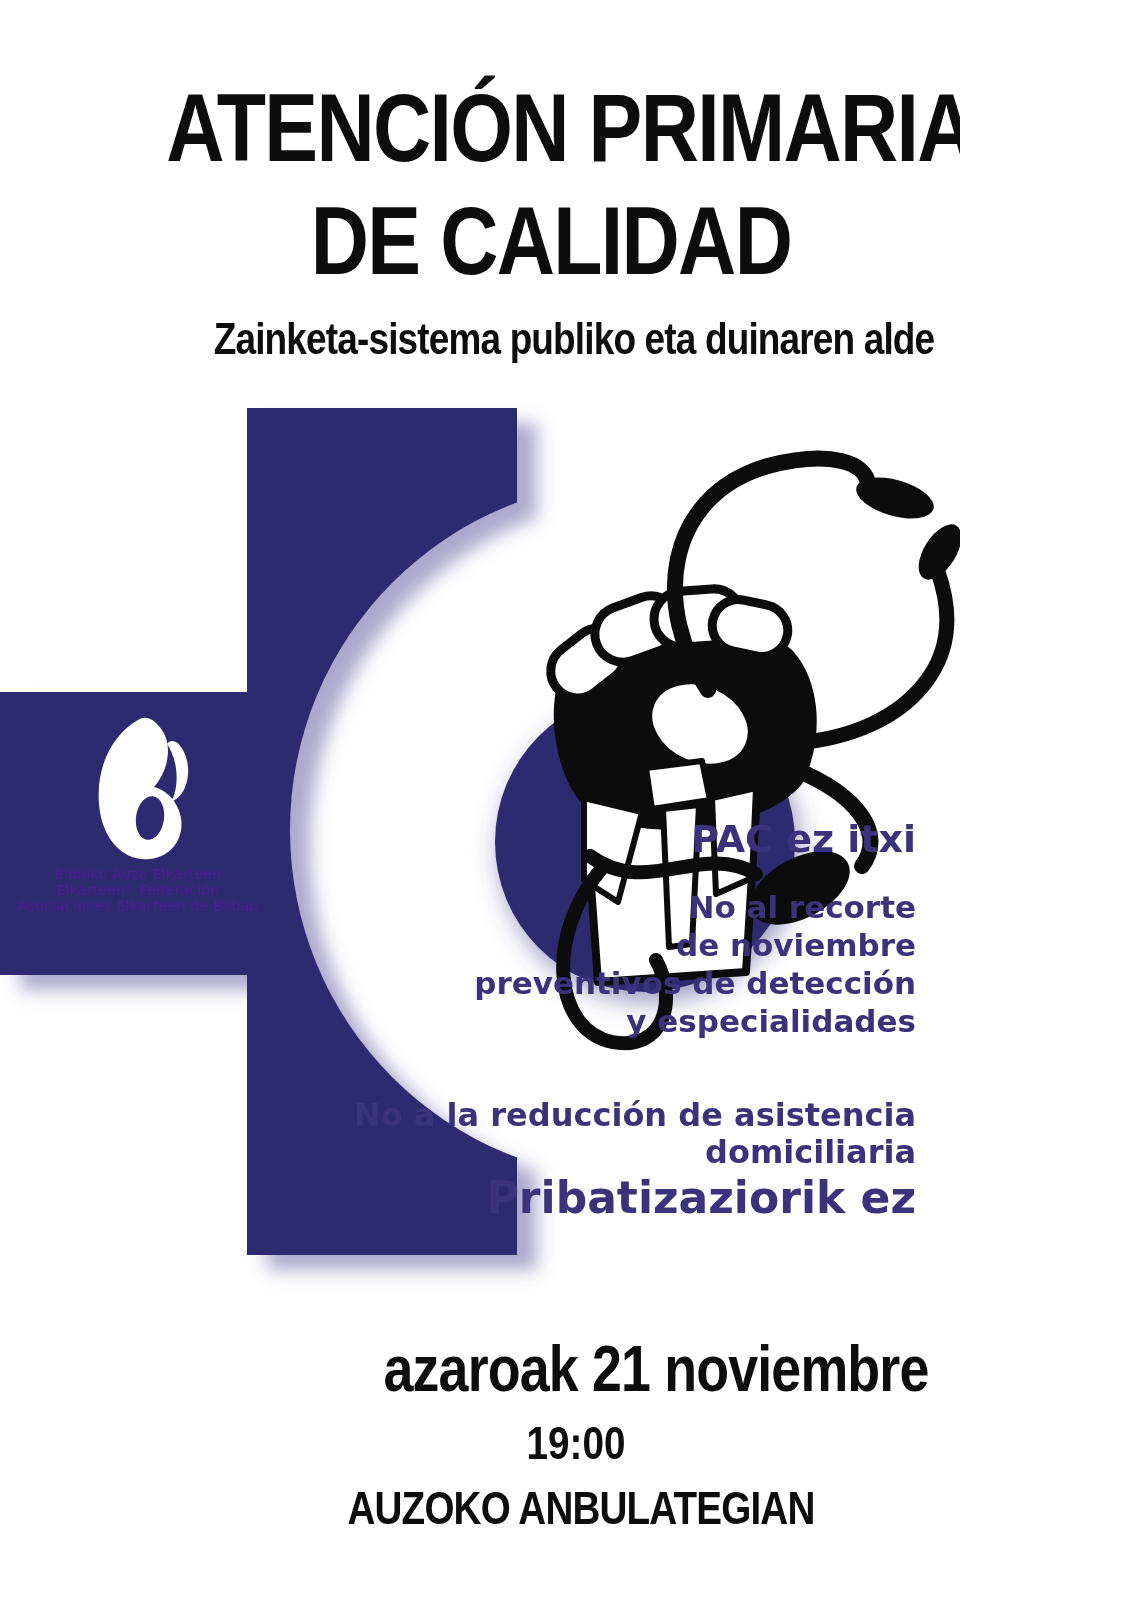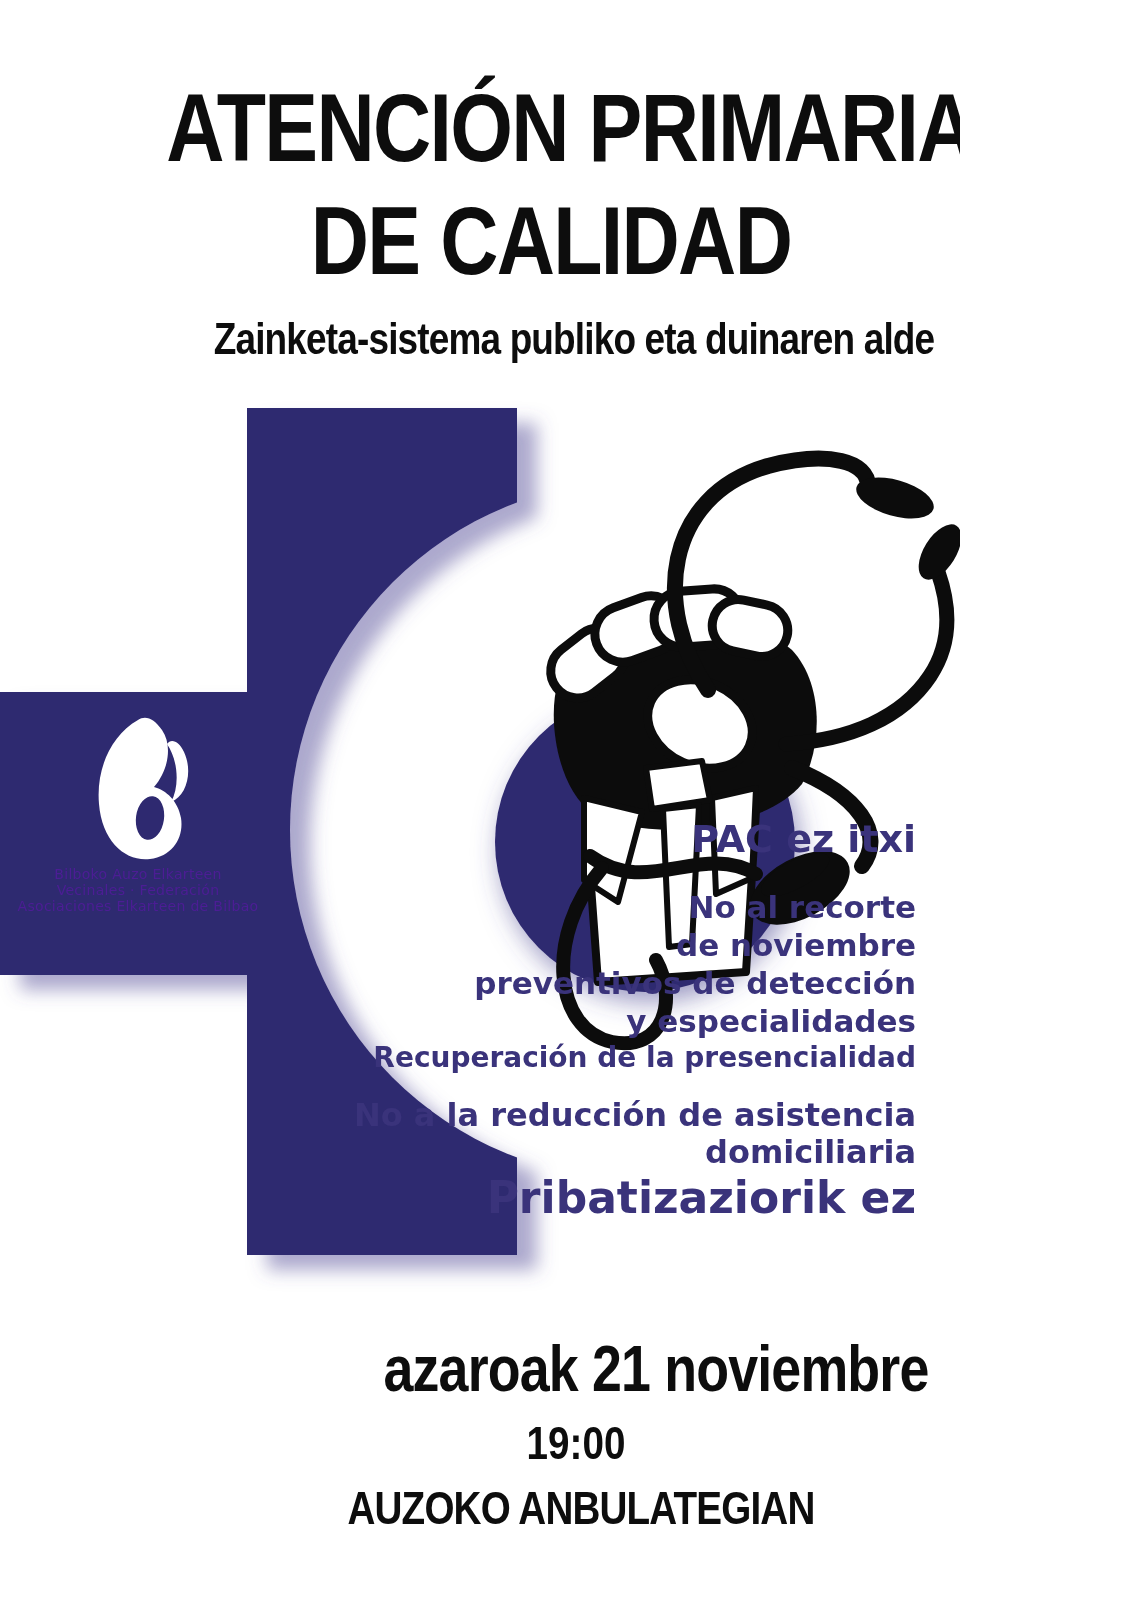--- a/index.html
+++ b/index.html
@@ -113,34 +113,33 @@
       </g>
     </g>
   </svg>
 
   <div class="txt title center" style="left:570px;top:80px;">ATENCIÓN PRIMARIA</div>
   <div class="txt title center" style="left:551px;top:193px;">DE CALIDAD</div>
   <div class="txt subtitle center" style="left:574px;top:317px;">Zainketa-sistema publiko eta duinaren alde</div>
 
   <div class="logo-text">
     <div>Bilboko Auzo Elkarteen</div>
-    <div>Vecinales · Federación</div>
+    <div>Elkarteen · Federación</div>
     <div>Asociaciones Elkarteen de Bilbao</div>
   </div>
 
   <div class="demand d-pac">PAC ez itxi</div>
 
   <div class="demand d-recorte">
     <div>No al recorte</div>
     <div>de noviembre</div>
     <div>preventivos de detección</div>
     <div>y especialidades</div>
   </div>
 
-  <div class="demand d-recu">Recuperación de la presencialidad</div>
 
   <div class="demand d-redu">
     <div>No a la reducción de asistencia</div>
     <div>domiciliaria</div>
   </div>
 
   <div class="demand d-prib">Pribatizaziorik ez</div>
 
   <div class="txt event e-date center" style="left:656px;top:1337px;">azaroak 21 noviembre</div>
   <div class="txt event e-time center" style="left:576px;top:1420px;">19:00</div>

